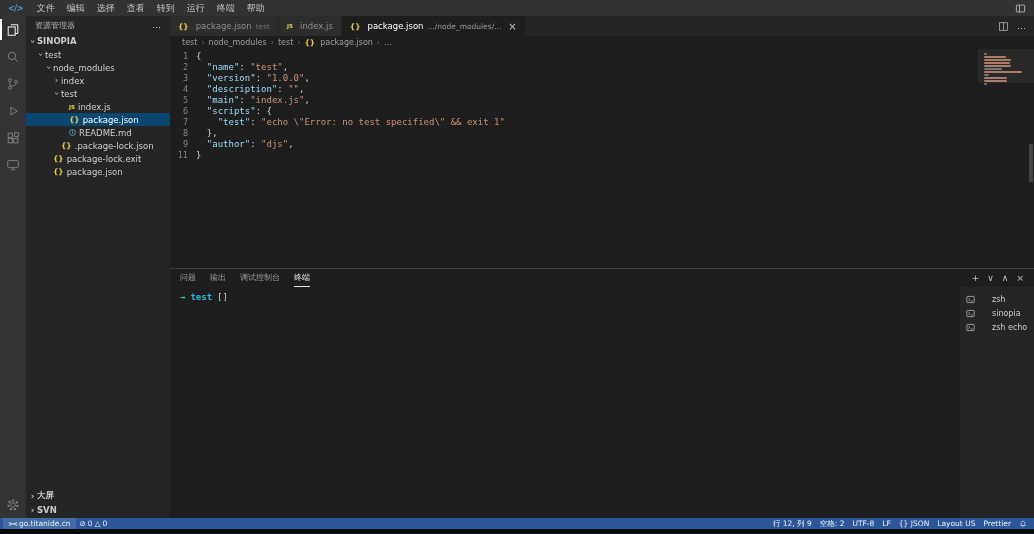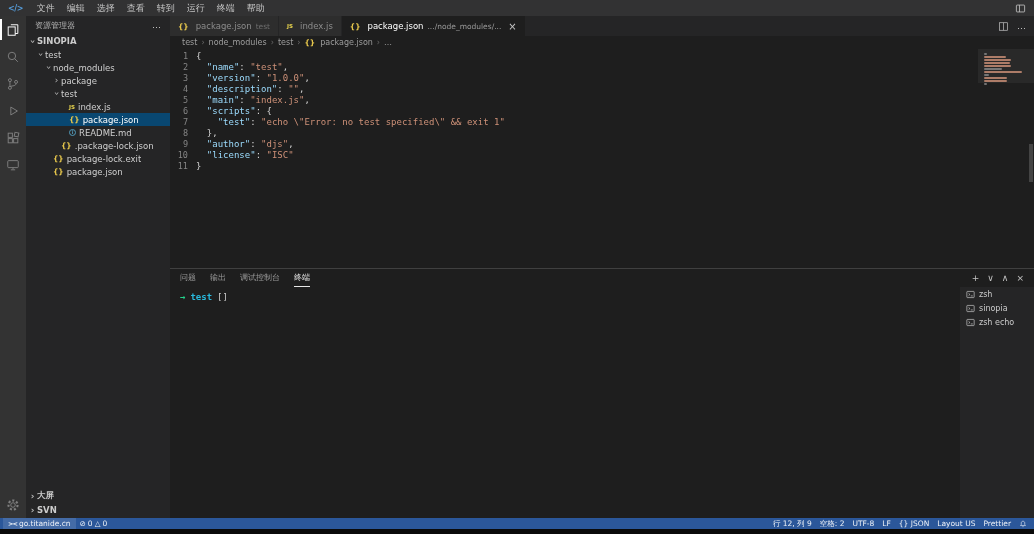--- a/index.html
+++ b/index.html
@@ -88,21 +88,21 @@
   .panel-tab.active{color:#e7e7e7;border-bottom-color:#e7e7e7;}
   .panel-actions{margin-left:auto;display:flex;align-items:center;gap:8px;color:#c5c5c5;font-size:9px;}
   .panel-action{cursor:pointer;line-height:1;}
   .panel-body{flex:1;display:flex;min-height:0;}
   .terminal{flex:1;padding:5px 10px;font-family:"DejaVu Sans Mono","Liberation Mono",monospace;font-size:9px;color:#ccc;}
   .prompt-line{display:flex;gap:5px;align-items:center;}
   .arrow{color:#23d18b;font-weight:700;}
   .dir{color:#29b8db;font-weight:700;}
   .suffix{color:#ccc;}
   .terminal-list{flex:0 0 74px;background:#252526;padding-top:3px;}
-  .term-item{height:14px;display:flex;align-items:flex-start;gap:4px;padding-left:6px;font-size:8px;color:#ccc;cursor:pointer;}
+  .term-item{height:14px;display:flex;align-items:flex-end;gap:17px;padding-left:6px;font-size:8px;color:#ccc;cursor:pointer;}
   .term-icon{display:flex;}
   .term-icon svg{width:9px;height:9px;fill:none;stroke:currentColor;stroke-width:1.2;}
 
   
   .statusbar{flex:0 0 11px;background:#2b579a;display:flex;align-items:center;justify-content:space-between;font-size:7.5px;color:#eef2f8;padding:0 3px;}
   .sb-left,.sb-right{display:flex;align-items:center;height:100%;}
   .sb-item{display:flex;align-items:center;gap:2px;padding:0 4px;height:100%;cursor:pointer;white-space:nowrap;}
   .sb-item.remote{background:rgba(255,255,255,.12);padding:0 5px;}
   .remote-glyph{font-weight:700;font-size:6.5px;letter-spacing:-1px;}
   .sb-item.bell svg{width:8px;height:8px;fill:none;stroke:currentColor;stroke-width:1.2;}
@@ -200,21 +200,21 @@
           <div class="tree-row" style="padding-left: 10px;">
             <span class="chev open">›</span>
             <span class="tree-label">test</span>
           </div>
           <div class="tree-row" style="padding-left: 18px;">
             <span class="chev open">›</span>
             <span class="tree-label">node_modules</span>
           </div>
           <div class="tree-row" style="padding-left: 26px;">
             <span class="chev">›</span>
-            <span class="tree-label">package</span>
+            <span class="tree-label">index</span>
           </div>
           <div class="tree-row" style="padding-left: 26px;">
             <span class="chev open">›</span>
             <span class="tree-label">test</span>
           </div>
           <div class="tree-row" style="padding-left: 34px;">
             <span class="chev-space"></span>
             <span class="ficon js">JS</span>
             <span class="tree-label">index.js</span>
           </div>
@@ -338,24 +338,20 @@
               <span class="gutter">7</span>
               <span class="code-text"><span class="tok-p">    </span><span class="tok-k">"test"</span><span class="tok-p">: </span><span class="tok-s">"echo \"Error: no test specified\" &amp;&amp; exit 1"</span></span>
             </div>
             <div class="code-row">
               <span class="gutter">8</span>
               <span class="code-text"><span class="tok-p">  },</span></span>
             </div>
             <div class="code-row">
               <span class="gutter">9</span>
               <span class="code-text"><span class="tok-p">  </span><span class="tok-k">"author"</span><span class="tok-p">: </span><span class="tok-s">"djs"</span><span class="tok-p">,</span></span>
-            </div>
-            <div class="code-row">
-              <span class="gutter">10</span>
-              <span class="code-text"><span class="tok-p">  </span><span class="tok-k">"license"</span><span class="tok-p">: </span><span class="tok-s">"ISC"</span></span>
             </div>
             <div class="code-row">
               <span class="gutter">11</span>
               <span class="code-text"><span class="tok-p">}</span></span>
             </div>
           </div>
         <div class="minimap">
             <div class="mm-bar" style="width: 3px; background: rgba(160, 160, 160, 0.65);"></div>
             <div class="mm-bar" style="width: 22.1px; background: rgba(206, 145, 120, 0.8);"></div>
             <div class="mm-bar" style="width: 27.3px; background: rgba(206, 145, 120, 0.8);"></div>

